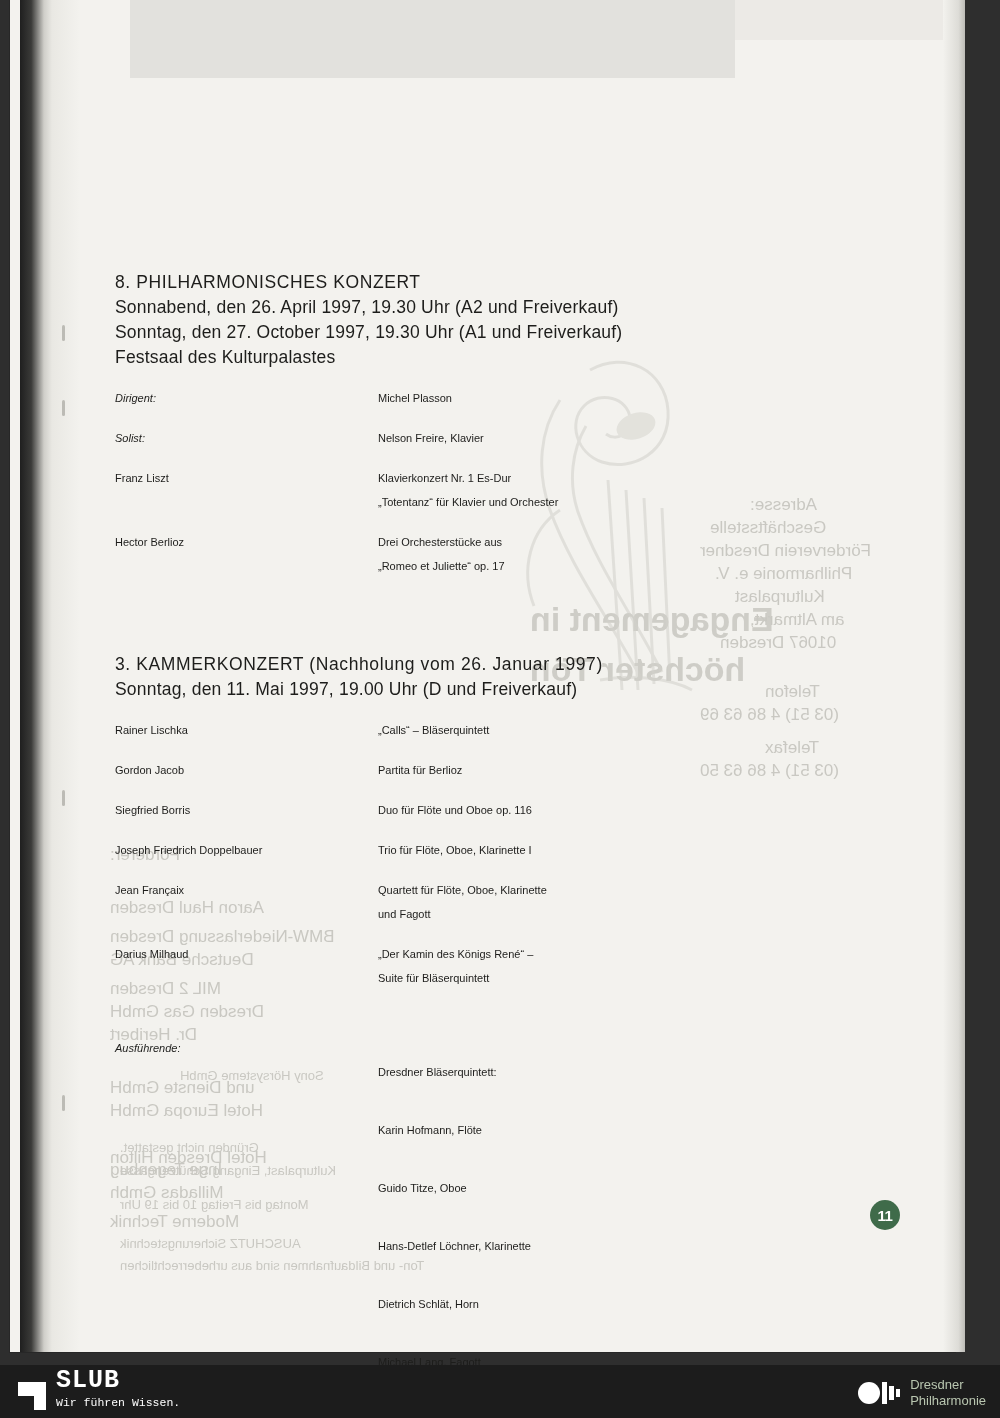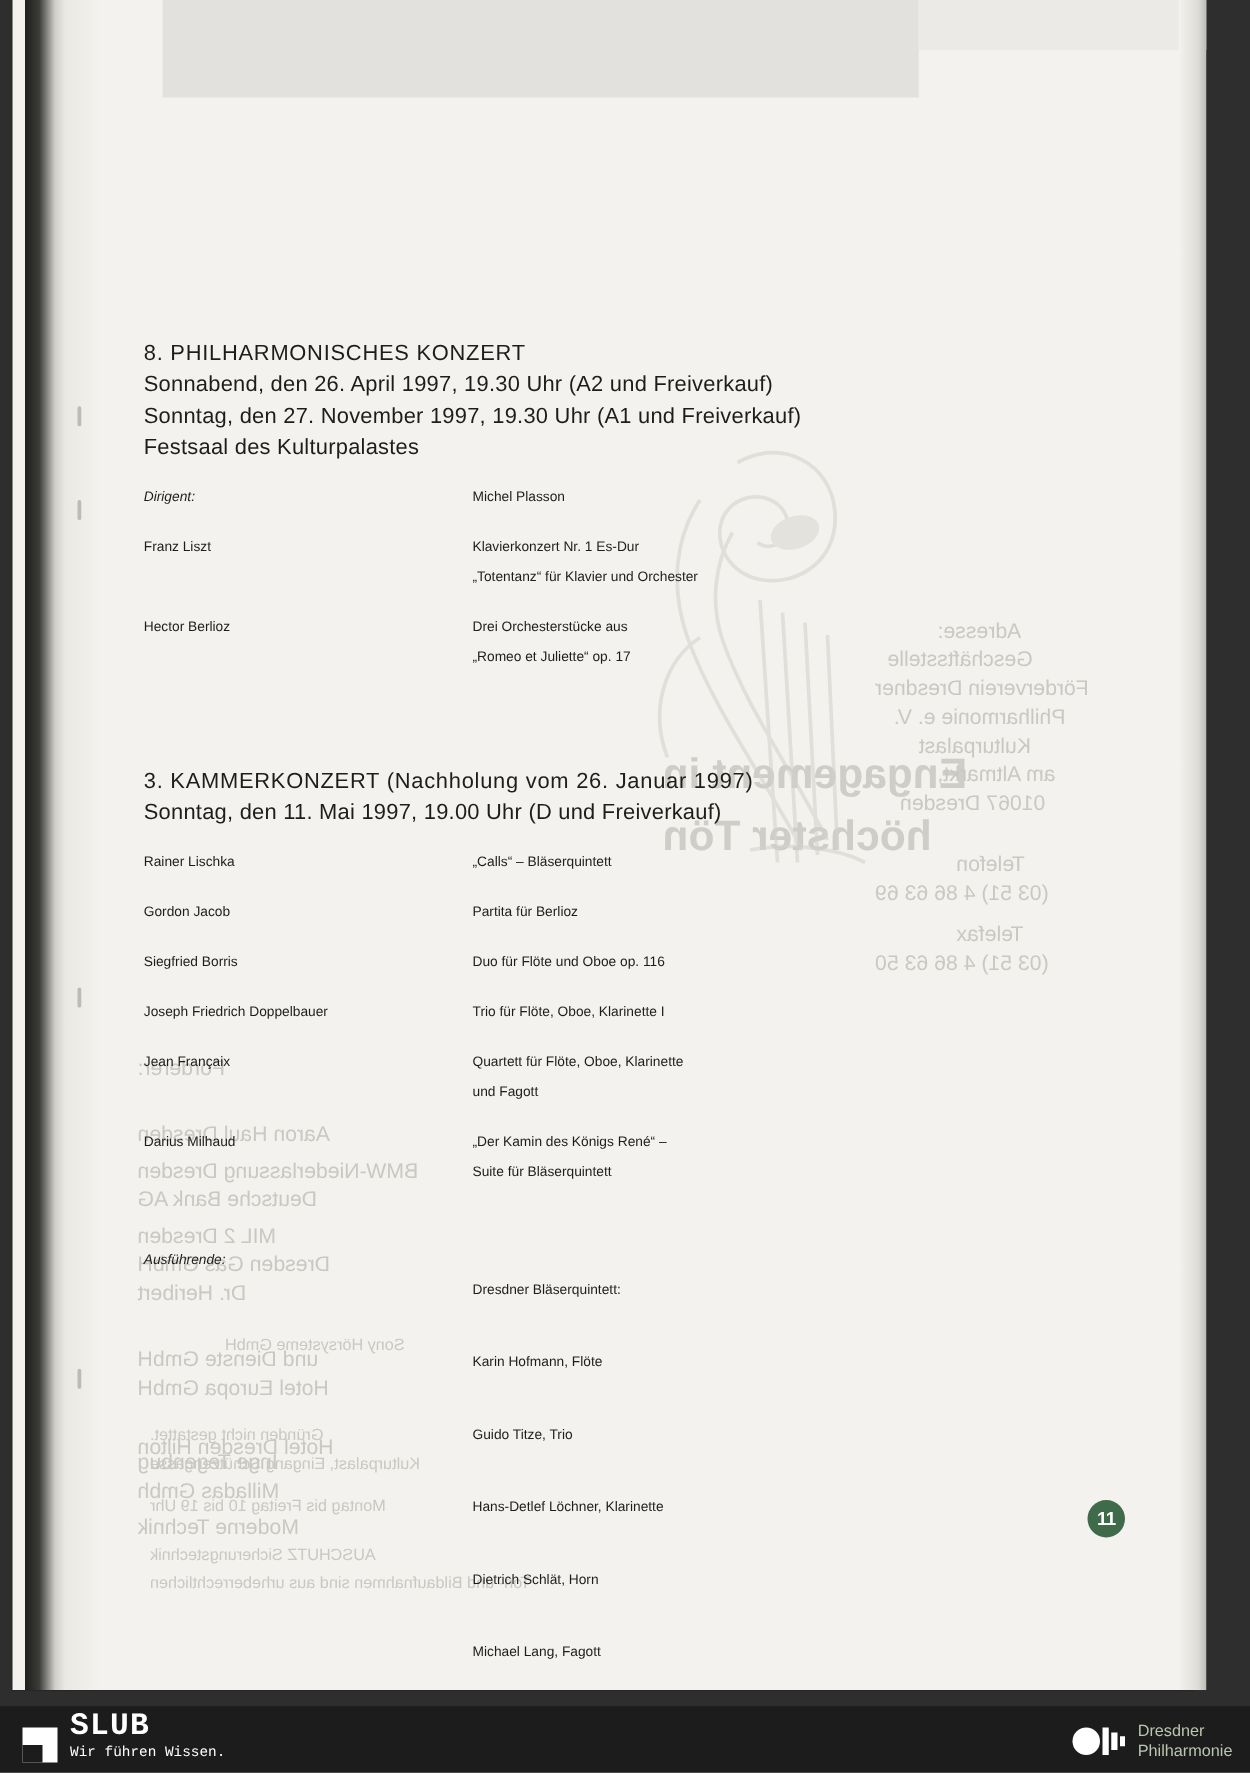--- a/index.html
+++ b/index.html
@@ -259,26 +259,30 @@
       <g fill="#d6d5cf">
         <ellipse cx="196" cy="96" rx="20" ry="13" transform="rotate(-18 196 96)"></ellipse>
       </g>
     </svg>
 
     <div class="content">
 
       <div class="blk">
         <div class="hdr cap">8. PHILHARMONISCHES KONZERT</div>
         <div class="hdr">Sonnabend, den 26. April 1997, 19.30 Uhr (A2 und Freiverkauf)</div>
-        <div class="hdr">Sonntag, den 27. November 1997, 19.30 Uhr (A1 und Freiverkauf)</div>
+        <div class="hdr">Sonntag, den 27. October 1997, 19.30 Uhr (A1 und Freiverkauf)</div>
         <div class="hdr">Festsaal des Kulturpalastes</div>
 
         <div class="row">
           <div class="lab ital">Dirigent:</div>
           <div class="val">Michel Plasson</div>
+        </div>
+        <div class="row">
+          <div class="lab ital">Solist:</div>
+          <div class="val">Nelson Freire, Klavier</div>
         </div>
 
         <div class="row">
           <div class="lab">Franz Liszt</div>
           <div class="val">Klavierkonzert Nr. 1 Es-Dur
 „Totentanz“ für Klavier und Orchester</div>
         </div>
         <div class="row">
           <div class="lab">Hector Berlioz</div>
           <div class="val">Drei Orchesterstücke aus
@@ -317,21 +321,21 @@
           <div class="lab">Darius Milhaud</div>
           <div class="val">„Der Kamin des Königs René“ –
 Suite für Bläserquintett</div>
         </div>
 
         <div class="row" style="margin-top:46px;">
           <div class="lab ital">Ausführende:</div>
           <div class="val">
             <div>Dresdner Bläserquintett:</div>
             <div style="margin-top:10px">Karin Hofmann, Flöte</div>
-            <div style="margin-top:10px">Guido Titze, Trio</div>
+            <div style="margin-top:10px">Guido Titze, Oboe</div>
             <div style="margin-top:10px">Hans-Detlef Löchner, Klarinette</div>
             <div style="margin-top:10px">Dietrich Schlät, Horn</div>
             <div style="margin-top:10px">Michael Lang, Fagott</div>
           </div>
         </div>
       </div>
     </div>
 
     <div class="pagenum">11</div>
 

